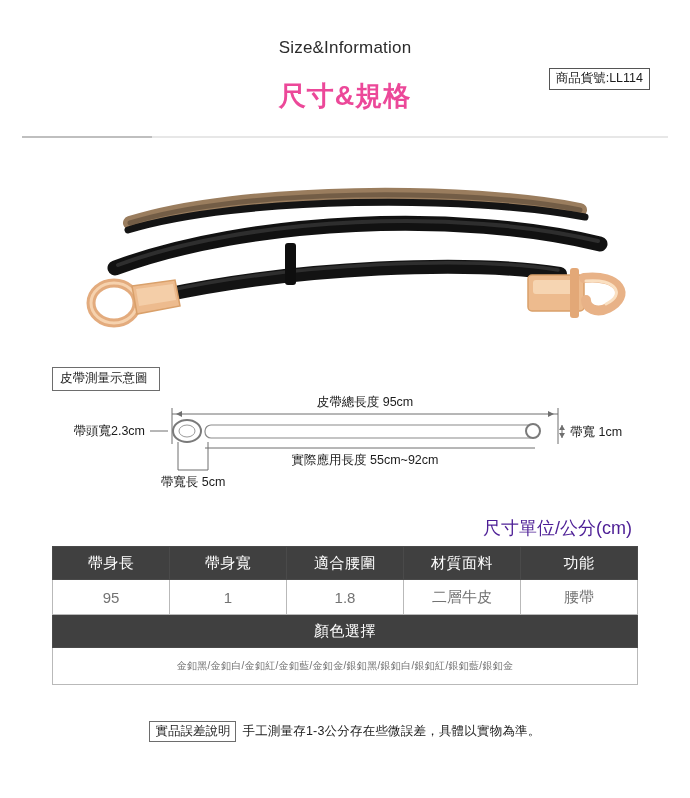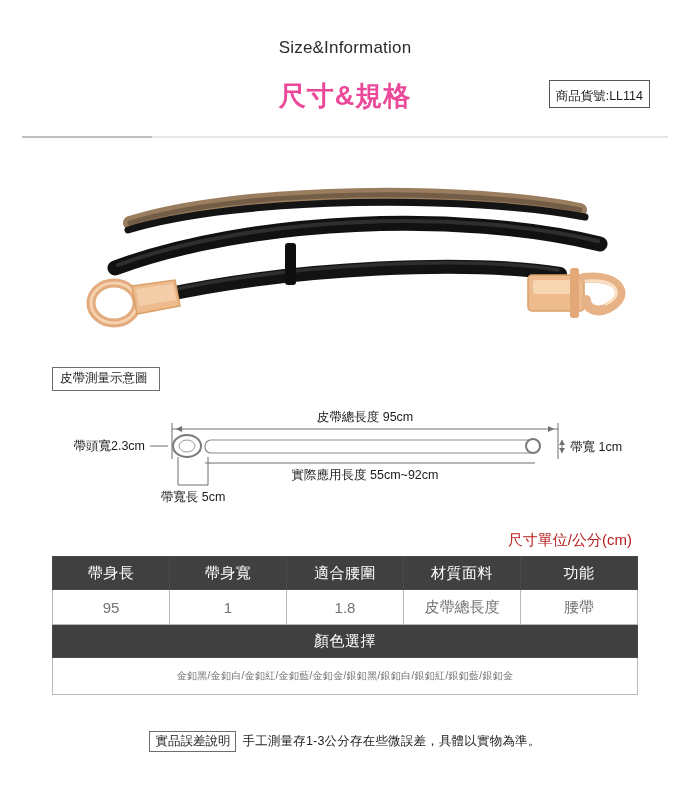--- a/index.html
+++ b/index.html
@@ -37,24 +37,24 @@
     font-size: 27px;
     font-weight: bold;
     color: #ec4899;
     letter-spacing: 1px;
     margin-top: 22px;
     line-height: 1.25;
   }
   .sku-box {
     position: absolute;
     right: 40px;
-    top: 80px;
+    top: 68px;
     border: 1px solid #555;
     font-size: 12.5px;
-    padding: 8px 6px 3px 6px;
+    padding: 2px 6px 3px 6px;
     line-height: 1.2;
     color: #1c1c1c;
     background: #fff;
     white-space: nowrap;
   }
   .header-rule {
     margin: 22px 22px 0 22px;
     height: 2px;
     background: #e7e7e7;
     position: relative;
@@ -100,30 +100,30 @@
     left: 52px;
     right: 48px;
     bottom: -1px;
     height: 1px;
     background: #d9d9d9;
     z-index: -1;
   }
   .diagram {
     position: relative;
     height: 118px;
-    margin-top: 16px;
+    margin-top: 1px;
   }
   .diagram svg { display: block; margin: 0 auto; }
 
   
   .unit-line {
     text-align: right;
     padding-right: 58px;
-    font-size: 15px;
-    color: #b91c1c;
+    font-size: 18px;
+    color: #4c1d95;
     margin-top: 6px;
   }
   table.spec {
     border-collapse: collapse;
     margin: 6px auto 0 auto;
     width: 586px;
     table-layout: fixed;
   }
   table.spec th {
     background: #404040;
@@ -258,21 +258,21 @@
       <th>帶身長</th>
       <th>帶身寬</th>
       <th>適合腰圍</th>
       <th>材質面料</th>
       <th>功能</th>
     </tr>
     <tr>
       <td>95</td>
       <td>1</td>
       <td>1.8</td>
-      <td>皮帶總長度</td>
+      <td>二層牛皮</td>
       <td>腰帶</td>
     </tr>
     <tr>
       <th colspan="5">顏色選擇</th>
     </tr>
     <tr>
       <td colspan="5" class="color-values">金釦黑/金釦白/金釦紅/金釦藍/金釦金/銀釦黑/銀釦白/銀釦紅/銀釦藍/銀釦金</td>
     </tr>
   </tbody>
     </table>

